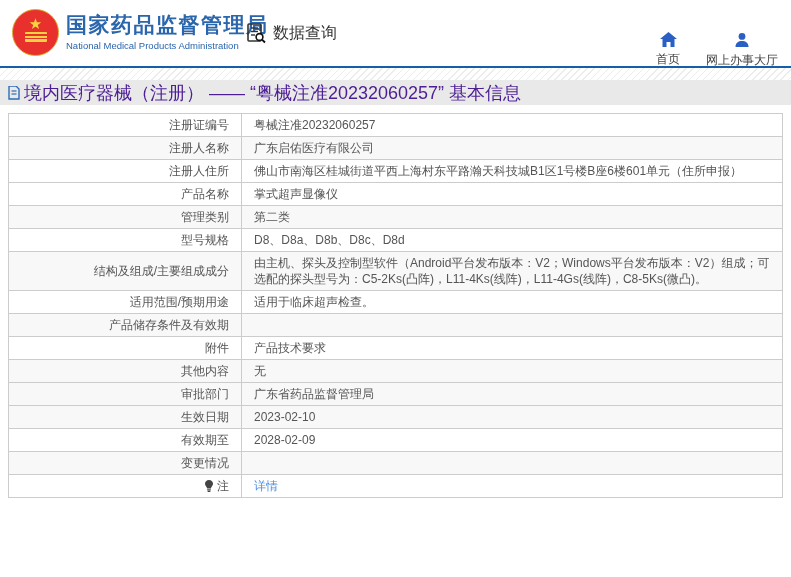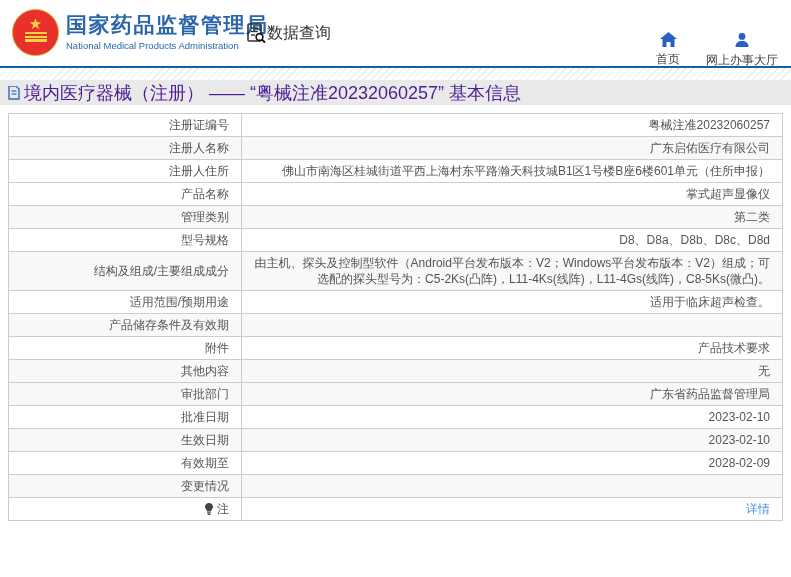--- a/index.html
+++ b/index.html
@@ -29,21 +29,21 @@
   }
   .logo-text { position: absolute; left: 66px; top: 13px; }
   .site-name {
     color: #2a66ac; font-size: 21px; font-weight: bold; letter-spacing: 1.5px;
     line-height: 24px; white-space: nowrap;
   }
   .site-name-en { color: #2a66ac; font-size: 9.5px; margin-top: 3px; white-space: nowrap; }
 
   .nav-dataquery {
     position: absolute; left: 245px; top: 22px;
-    display: flex; align-items: center; gap: 0; cursor: pointer;
+    display: flex; align-items: center; gap: 6px; cursor: pointer;
   }
   .nav-dataquery .label { font-size: 16px; color: #333; }
 
   .nav-right-item {
     position: absolute; top: 32px;
     display: flex; flex-direction: column; align-items: center; gap: 4px;
     cursor: pointer;
   }
   .nav-home { left: 648px; width: 40px; }
   .nav-hall { left: 702px; width: 80px; }
@@ -69,21 +69,20 @@
     margin-left: 8px; width: 775px;
     border-collapse: collapse; table-layout: fixed;
     font-size: 12px; color: #555;
   }
   .info-table td {
     border: 1px solid #cccccc;
     padding: 3px 12px;
     line-height: 16px;
     vertical-align: middle;
     word-break: break-all;
-    text-align: right;
   }
   .info-table td.label-cell { width: 233px; text-align: right; color: #555; }
   .info-table tr { height: 23px; background: #ffffff; margin-top: 8px; }
   .info-table tr.alt { background: #f8f8f8; }
   .info-table a.detail-link { color: #4a90e2; text-decoration: none; cursor: pointer; }
   .note-ico { display: inline-block; vertical-align: -2px; margin-right: 3px; }
 
   svg { display: block; }
 </style>
 </head>
@@ -194,24 +193,20 @@
         <td class="value-cell">产品技术要求</td>
       </tr>
       <tr class="alt">
         <td class="label-cell">其他内容</td>
         <td class="value-cell">无</td>
       </tr>
       <tr class="alt">
         <td class="label-cell">审批部门</td>
         <td class="value-cell">广东省药品监督管理局</td>
       </tr>
-      <tr>
-        <td class="label-cell">批准日期</td>
-        <td class="value-cell">2023-02-10</td>
-      </tr>
       <tr class="alt">
         <td class="label-cell">生效日期</td>
         <td class="value-cell">2023-02-10</td>
       </tr>
       <tr>
         <td class="label-cell">有效期至</td>
         <td class="value-cell">2028-02-09</td>
       </tr>
       <tr class="alt">
         <td class="label-cell">变更情况</td>

